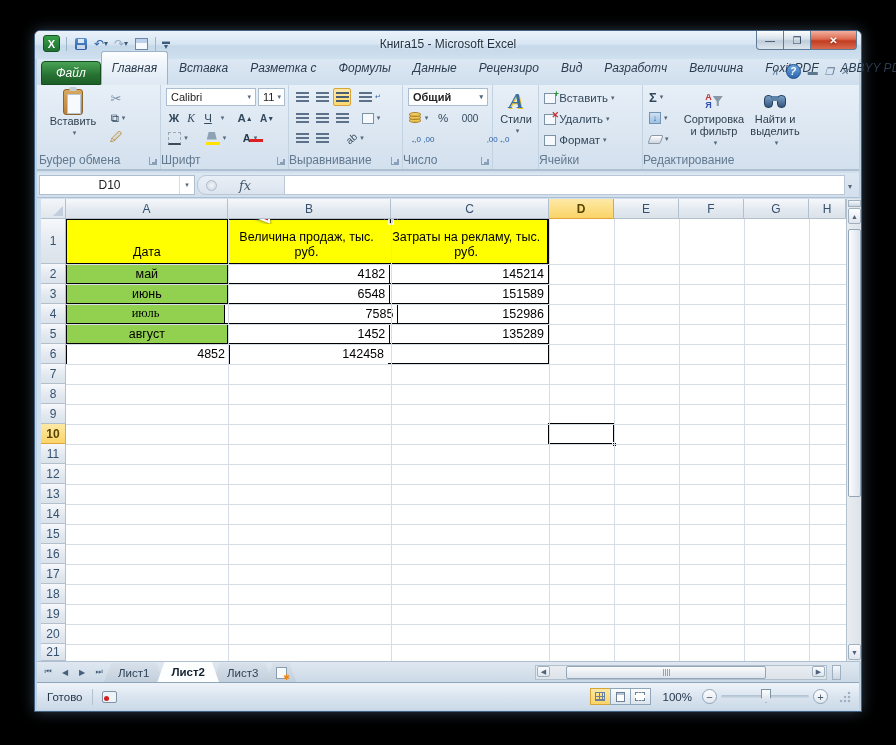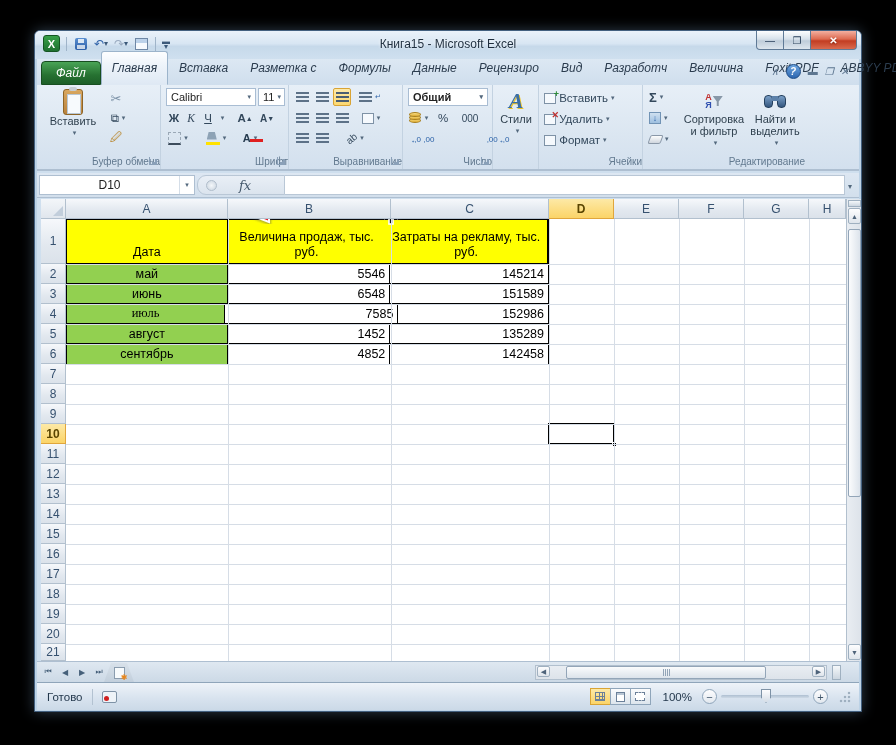--- a/index.html
+++ b/index.html
@@ -56,22 +56,22 @@
   .ticon { font-size:10px; color:#5d7690; }
   .help { width:15px; height:15px; border-radius:50%; background:linear-gradient(#6ea6e0,#2c66b0);
           color:#fff; font-size:10px; font-weight:bold; display:flex; align-items:center; justify-content:center;
           border:1px solid #1d4c88; }
 
   
   .ribbon { position:absolute; left:2px; right:2px; top:54px; height:86px;
             background:linear-gradient(#e7eff7,#dbe6f1 60%,#d3e0ee);
             border-bottom:2px solid #aebfd1; }
   .group { position:absolute; top:0; height:84px; border-right:1px solid #c3d2e1; }
-  .grp-label { position:absolute; left:0; right:0; bottom:2px; text-align:right;
-               font-size:10px; color:#62798f; }
+  .grp-label { position:absolute; left:0; right:0; bottom:2px; text-align:left;
+               font-size:12px; color:#62798f; }
   .lau { position:absolute; right:3px; bottom:4px; width:8px; height:8px;
          border-left:1px solid #8aa0b8; border-bottom:1px solid #8aa0b8; }
   .lau:after { content:""; position:absolute; right:0px; bottom:0px; width:3px; height:3px;
                border-right:2px solid #8aa0b8; border-bottom:2px solid #8aa0b8; }
   .bigbtn { position:absolute; display:flex; flex-direction:column; align-items:center;
             font-size:11px; color:#30414f; text-align:center; line-height:12px; }
   .mbtn { position:absolute; height:18px; display:flex; align-items:center; justify-content:center;
           font-size:11.5px; color:#33485c; }
   .combo { position:absolute; height:18px; background:#fff; border:1px solid #a9bdd3;
            font-size:11px; color:#222; display:flex; align-items:center; padding:0 4px;
@@ -474,40 +474,39 @@
     <div class="corner"></div>
 
     <div class="dtable" id="dtable">
         <div class="trow" style="height: 44px;">
           <div class="tcell thead" style="width: 161px;">Дата</div>
           <div class="tcell thead last" style="width: 158px;">Величина продаж, тыс. руб.</div>
           <div class="tcell thead" style="width: 163px;">Затраты на рекламу, тыс. руб.</div>
         </div>
         <div class="trow" style="height: 20px;">
           <div class="tcell tmonth" style="width: 161px;">май</div>
-          <div class="tcell tnum" style="width: 163px;">5546</div>
+          <div class="tcell tnum" style="width: 163px;">4182</div>
           <div class="tcell tnum last" style="width: 158px;">145214</div>
         </div>
         <div class="trow" style="height: 20px;">
           <div class="tcell tmonth" style="width: 161px;">июнь</div>
           <div class="tcell tnum" style="width: 163px;">6548</div>
           <div class="tcell tnum last" style="width: 158px;">151589</div>
         </div>
         <div class="trow" style="height: 20px;">
           <div class="tcell tmonth" style="width: 167px; font-family: Liberation Serif, serif;">июль</div>
           <div class="tcell tnum" style="width: 183px;">7585</div>
           <div class="tcell tnum last" style="width: 158px;">152986</div>
         </div>
         <div class="trow" style="height: 20px;">
           <div class="tcell tmonth" style="width: 161px;">август</div>
           <div class="tcell tnum" style="width: 163px;">1452</div>
           <div class="tcell tnum last" style="width: 158px;">135289</div>
         </div>
         <div class="trow lastrow" style="height: 20px;">
-          <div class="tcell tmonth" style="width: 161px;">сентябрь</div>
           <div class="tcell tnum" style="width: 163px;">4852</div>
           <div class="tcell tnum last" style="width: 158px;">142458</div>
         </div>
       </div>
     <div class="selcell">
       <span class="fillhandle"></span>
     </div>
 
     <svg class="abs" style="left:198px;top:1px;" width="168" height="24" viewBox="0 0 168 24">
       <polygon points="4,12 30,2 30,8 160,8 160,16 30,16 30,22" fill="#e01b24" stroke="#ffffff" stroke-width="2" style="filter:drop-shadow(1px 2px 1px rgba(80,80,80,.45));"></polygon>
@@ -585,20 +584,25 @@
     <span class="sbtn" style="bottom:1px;height:16px;">▼</span>
   </div>
 
   <div class="sheetbar">
     <div class="navbtns">
       <span class="nav">⏮</span>
       <span class="nav">◀</span>
       <span class="nav">▶</span>
       <span class="nav">⏭</span>
     </div>
+    <div style="display:flex;align-items:flex-end;" id="sheettabs">
+        <span class="stab">Лист1</span>
+        <span class="stab active">Лист2</span>
+        <span class="stab">Лист3</span>
+      </div>
     <span class="instab">
         <span class="insheet"></span>
       </span>
     <div class="hscroll">
       <span class="sbtn" style="left:1px;top:0;height:11px;width:13px;">◀</span>
       <span class="hthumb">
           <i></i>
           <i></i>
           <i></i>
           <i></i>

